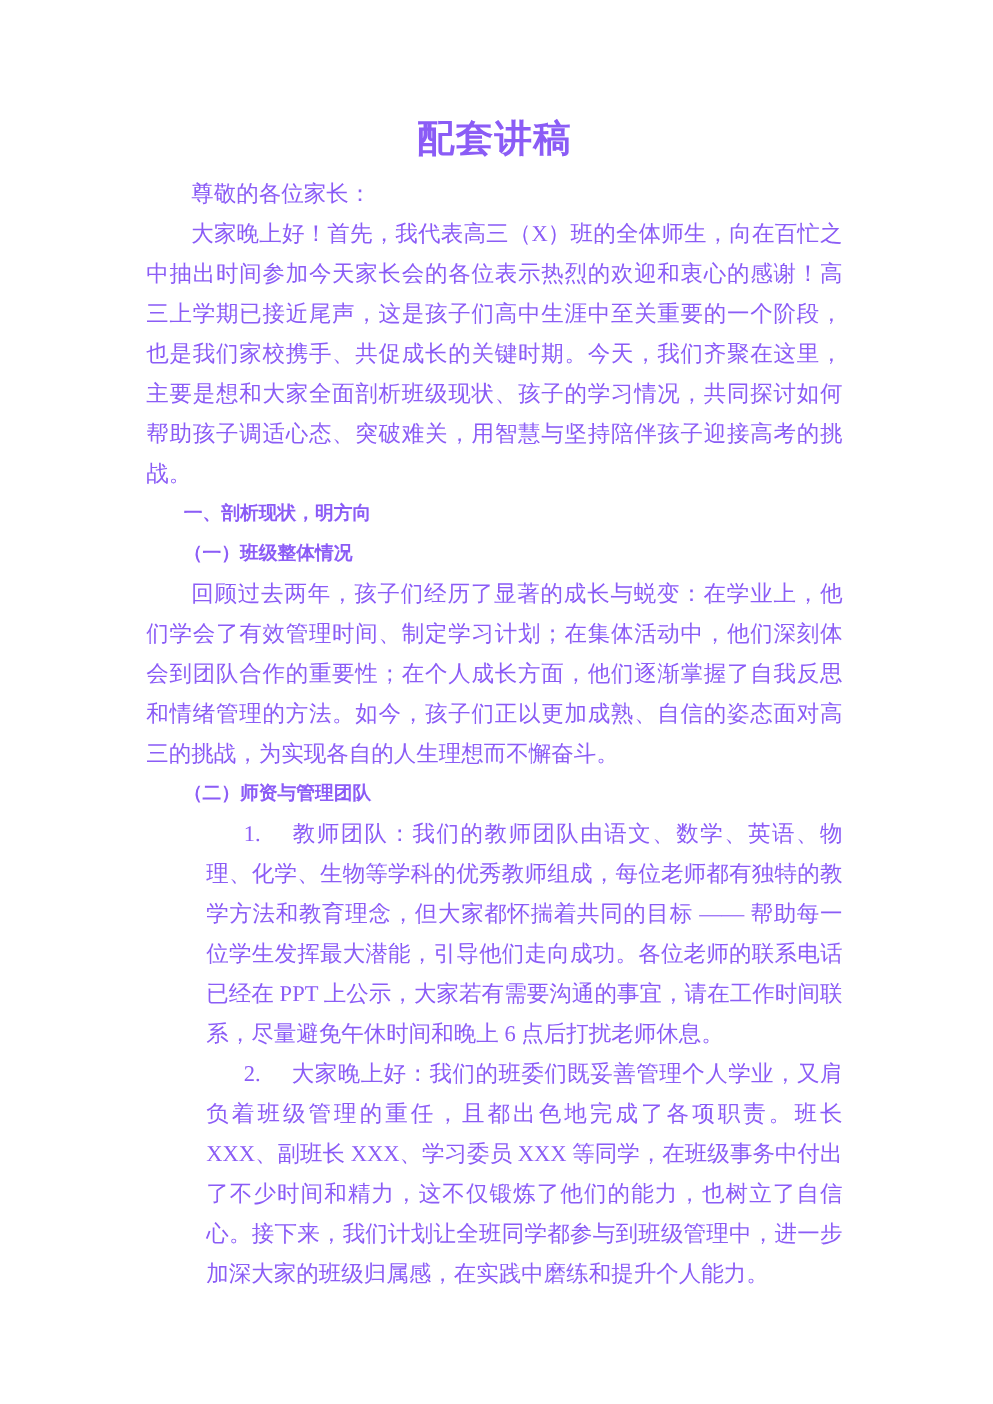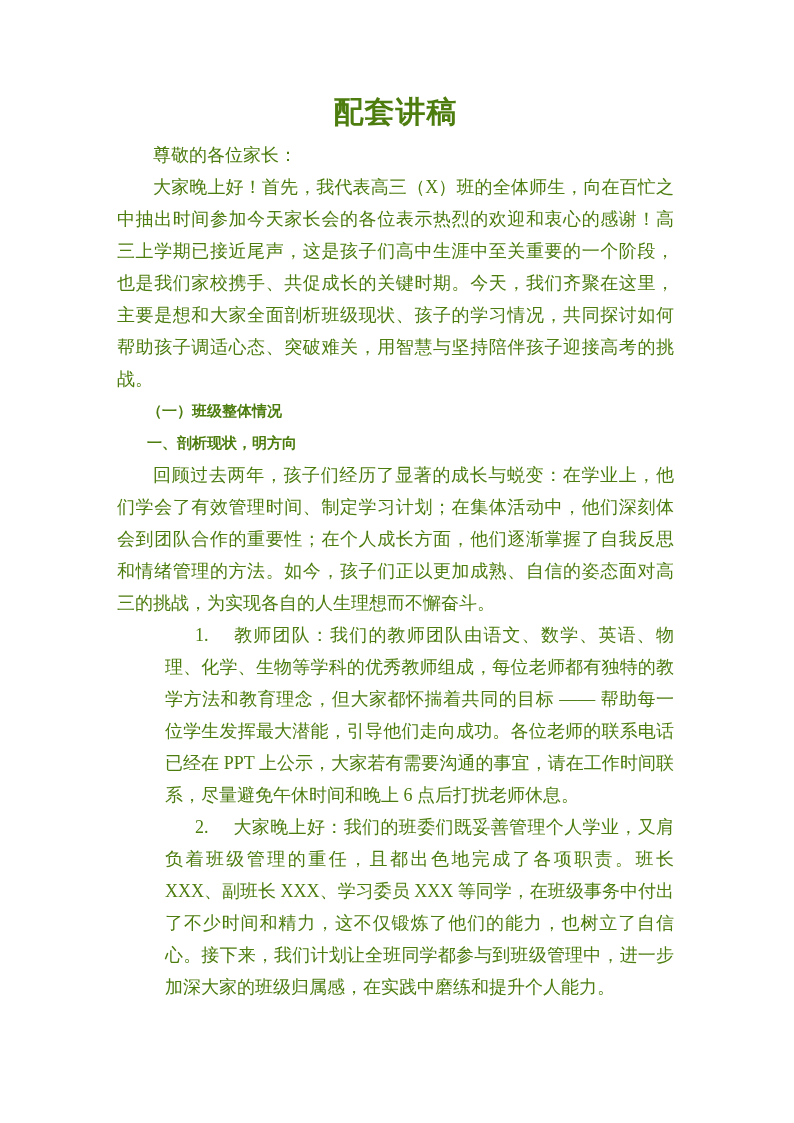--- a/index.html
+++ b/index.html
@@ -7,21 +7,21 @@
     padding: 0;
     background: #ffffff;
   }
   .page {
     position: relative;
     width: 794px;
     height: 1123px;
     background: #ffffff;
     overflow: hidden;
     font-family: "Liberation Serif", "DejaVu Serif", serif;
-    color: #4d7c0f;
+    color: #8b5cf6;
   }
   .content {
     position: absolute;
     left: 117px;
     top: 96px;
     width: 557px;
   }
   .doc-title {
     margin: 0 0 11px 0;
     text-align: center;
@@ -59,27 +59,28 @@
 
 <div class="page">
   <div class="content">
 
     <h1 class="doc-title">配套讲稿</h1>
 
     <p class="line indent2">尊敬的各位家长：</p>
 
     <p class="line indent2">大家晚上好！首先，我代表高三（X）班的全体师生，向在百忙之中抽出时间参加今天家长会的各位表示热烈的欢迎和衷心的感谢！高三上学期已接近尾声，这是孩子们高中生涯中至关重要的一个阶段，也是我们家校携手、共促成长的关键时期。今天，我们齐聚在这里，主要是想和大家全面剖析班级现状、孩子的学习情况，共同探讨如何帮助孩子调适心态、突破难关，用智慧与坚持陪伴孩子迎接高考的挑战。</p>
 
+    <p class="line indent2 heading">一、剖析现状，明方向</p>
+
     <p class="line indent2 heading">（一）班级整体情况</p>
-
-    <p class="line indent2 heading">一、剖析现状，明方向</p>
 
 
     <p class="line indent2">回顾过去两年，孩子们经历了显著的成长与蜕变：在学业上，他们学会了有效管理时间、制定学习计划；在集体活动中，他们深刻体会到团队合作的重要性；在个人成长方面，他们逐渐掌握了自我反思和情绪管理的方法。如今，孩子们正以更加成熟、自信的姿态面对高三的挑战，为实现各自的人生理想而不懈奋斗。</p>
 
+    <p class="line indent2 heading">（二）师资与管理团队</p>
 
     <div>
       <p class="line list-item"><span class="list-num">1.</span><span>教师团队：我们的教师团队由语文、数学、英语、物理、化学、生物等学科的优秀教师组成，每位老师都有独特的教学方法和教育理念，但大家都怀揣着共同的目标 —— 帮助每一位学生发挥最大潜能，引导他们走向成功。各位老师的联系电话已经在 PPT 上公示，大家若有需要沟通的事宜，请在工作时间联系，尽量避免午休时间和晚上 6 点后打扰老师休息。</span></p>
 
       <p class="line list-item"><span class="list-num">2.</span><span>大家晚上好：我们的班委们既妥善管理个人学业，又肩负着班级管理的重任，且都出色地完成了各项职责。班长 XXX、副班长 XXX、学习委员 XXX 等同学，在班级事务中付出了不少时间和精力，这不仅锻炼了他们的能力，也树立了自信心。接下来，我们计划让全班同学都参与到班级管理中，进一步加深大家的班级归属感，在实践中磨练和提升个人能力。</span></p>
 
     </div>
 
   </div>
 </div>

